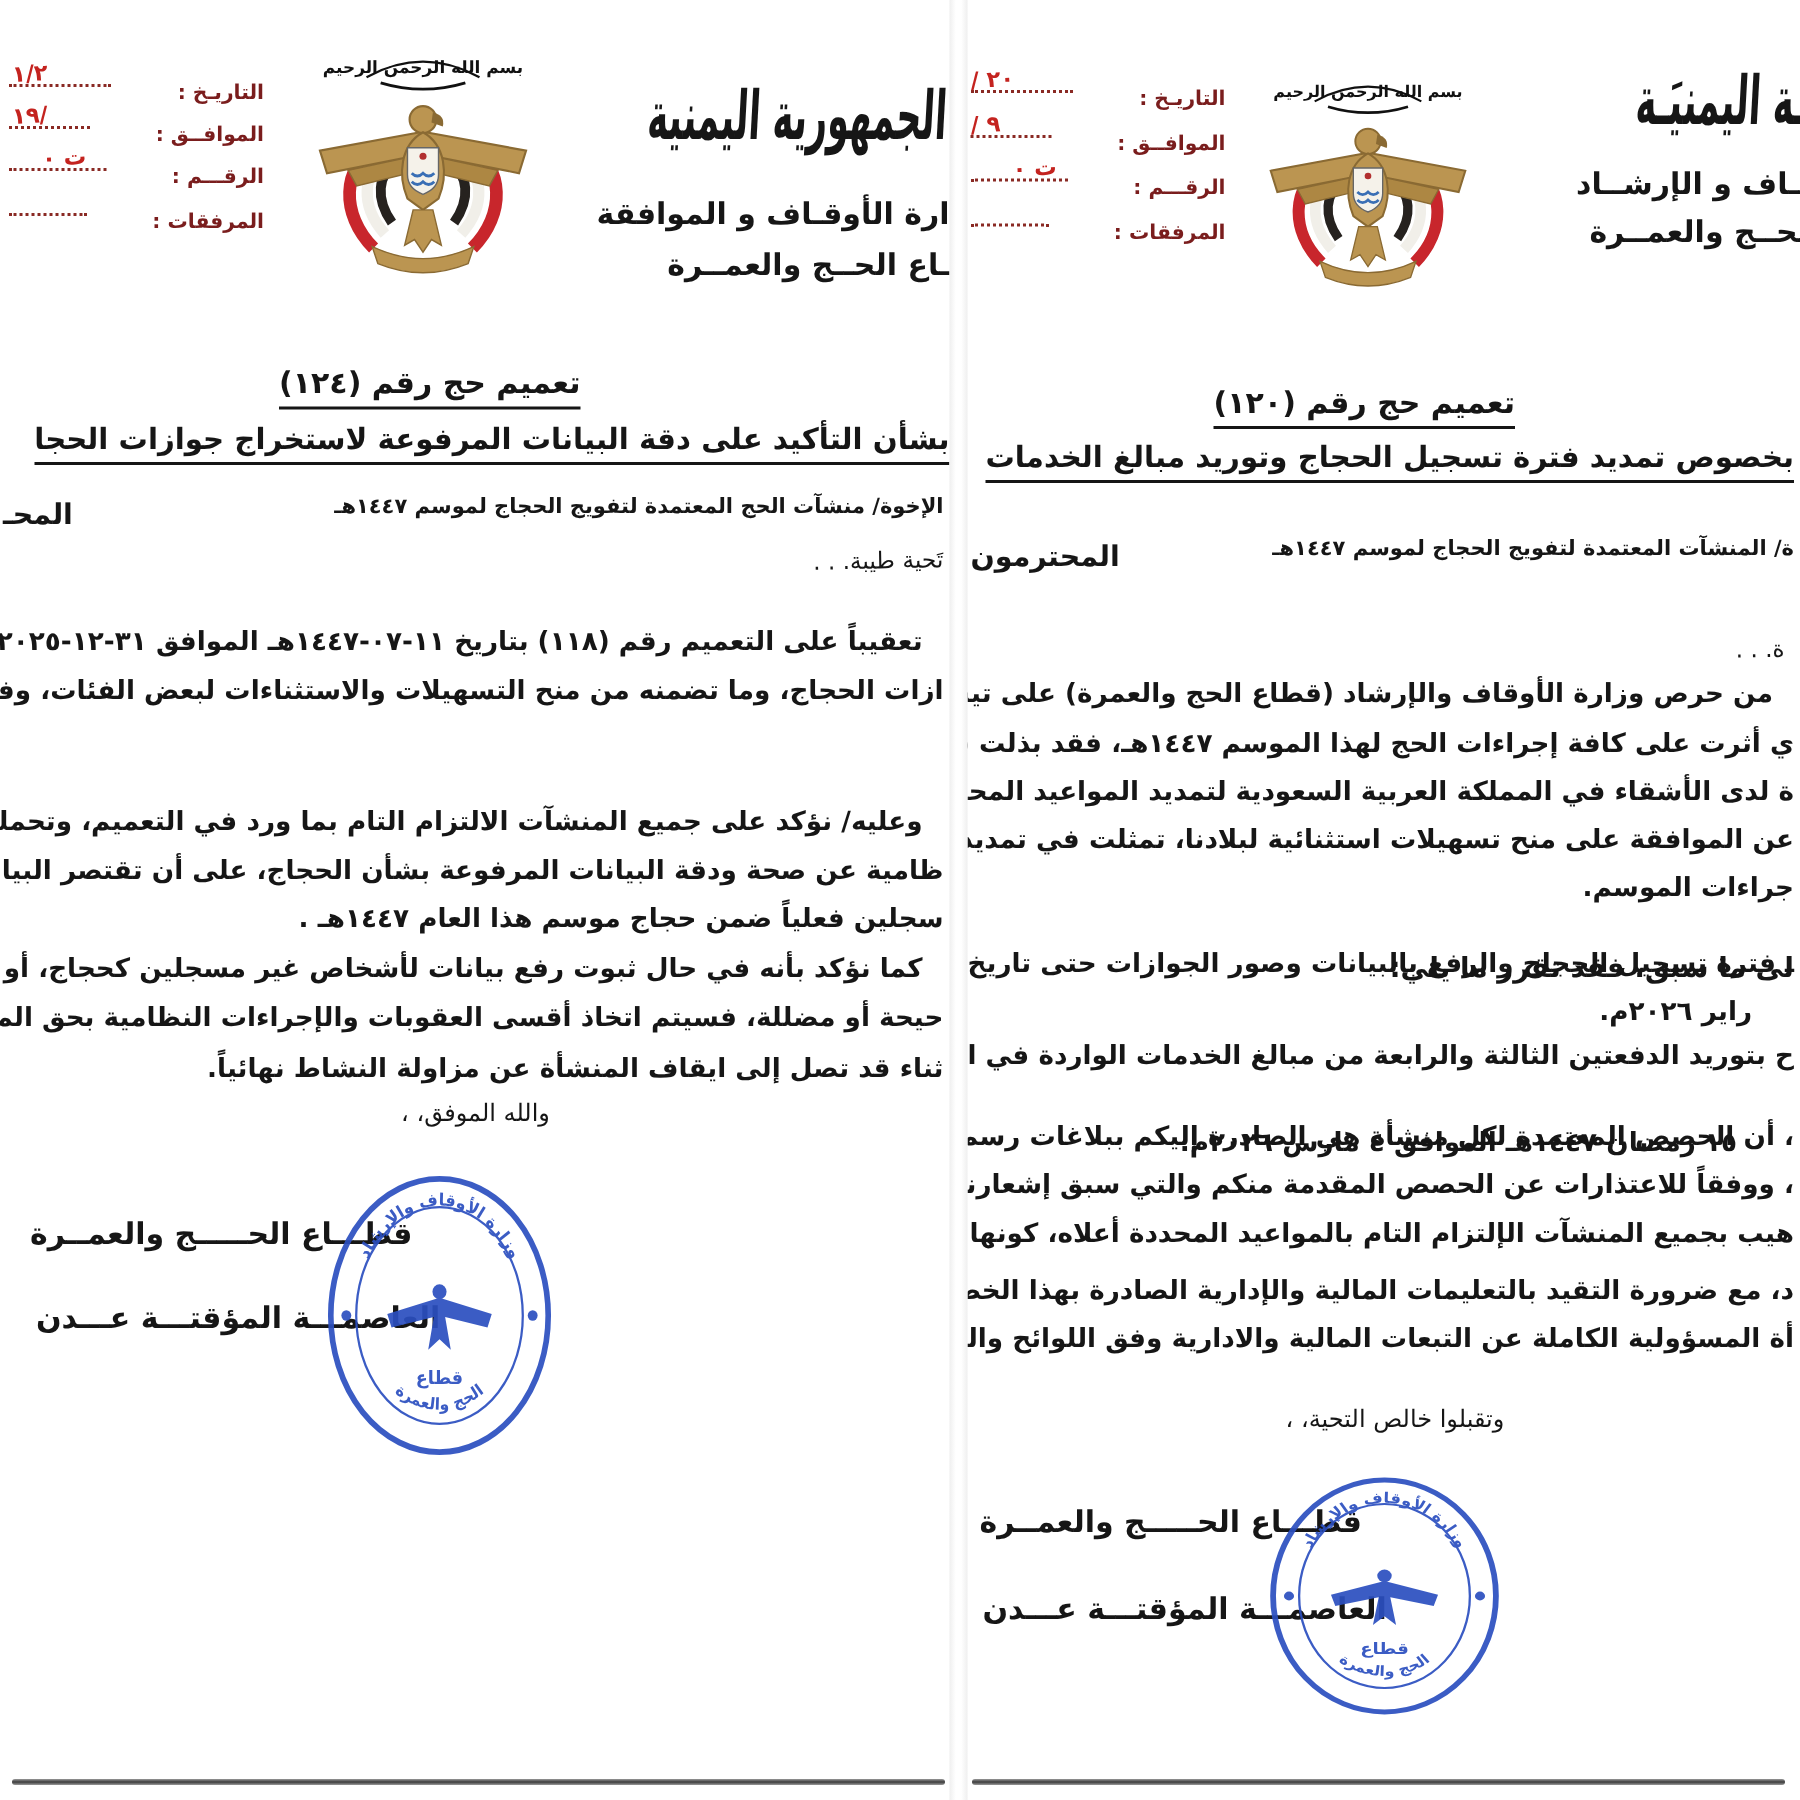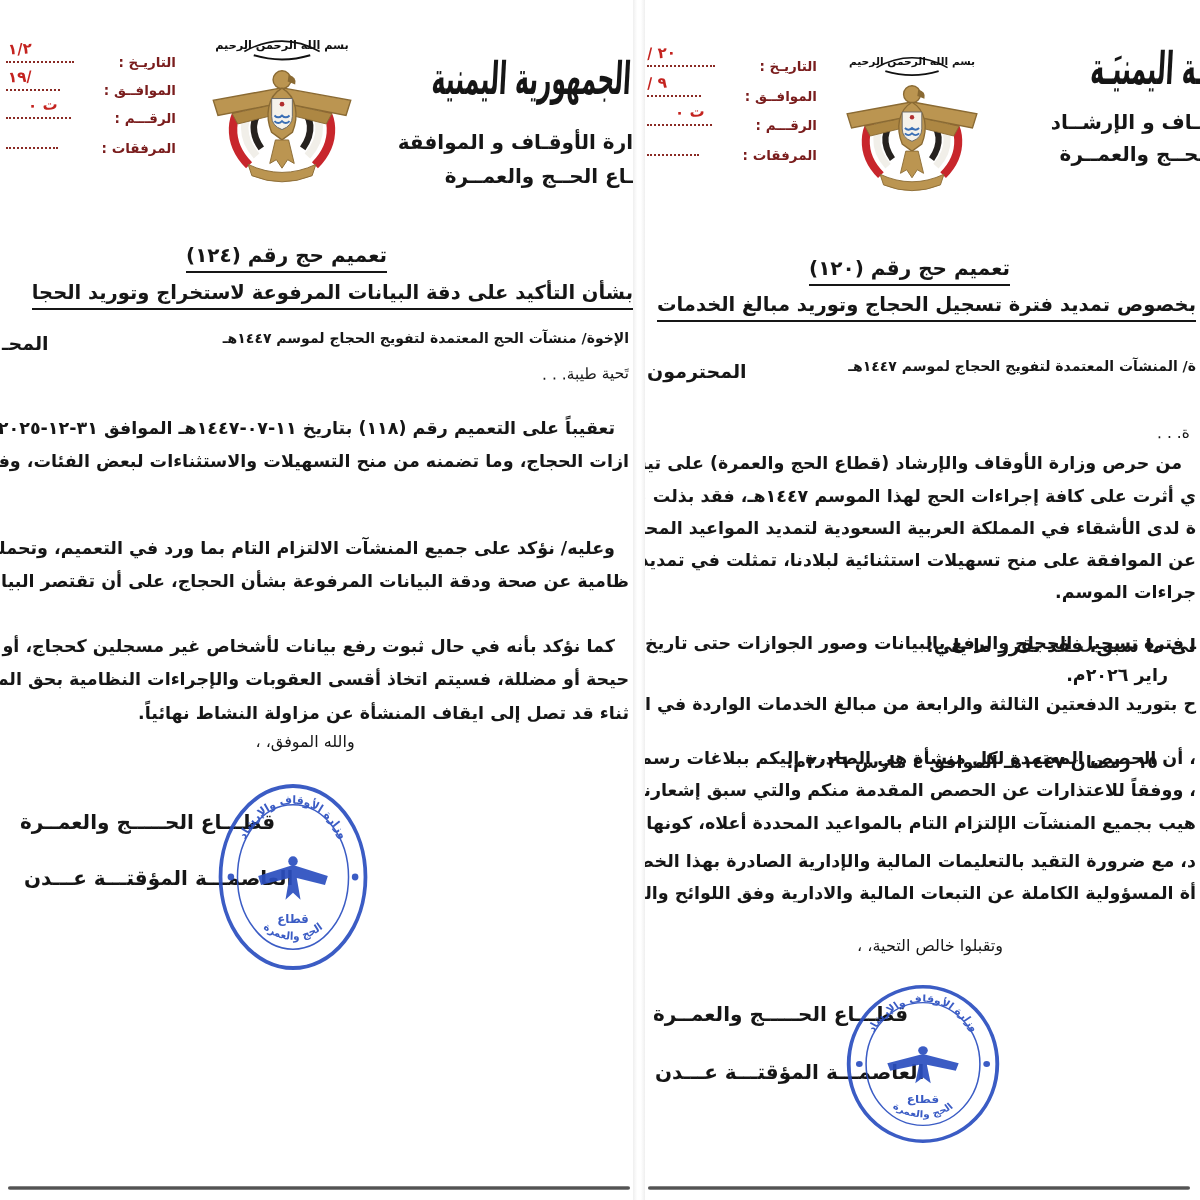--- a/index.html
+++ b/index.html
@@ -16,21 +16,21 @@
   .page-title{left:0;text-align:center;font-size:20px;}
   .page-title span{border-bottom:2px solid #161616;padding-bottom:4px;}
   .subject{font-size:19.5px;border-bottom:2px solid #161616;padding-bottom:4px;}
   .addressee{font-size:14px;}
   .honorific{font-size:19px;left:2px;right:auto;}
   .greeting{font-weight:normal;font-size:15.5px;transform:rotate(-1deg);}
   .closing{font-weight:normal;font-size:16px;text-align:center;white-space:nowrap;}
   .decision-heading{font-size:18.5px;margin-top:28px;}
   .sig{font-size:20px;left:0;right:auto;letter-spacing:0.5px;}
   
-  .meta{position:absolute;display:flex;direction:rtl;align-items:center;width:170px;
+  .meta{position:absolute;display:flex;direction:rtl;align-items:flex-start;width:170px;
         color:#7a1d1d;font-weight:bold;font-size:13.5px;gap:40px;}
   .meta .lbl{white-space:nowrap;}
   .meta .dots{flex:1;border-bottom:2px dotted #8a2a24;margin:0 4px 3px 0;height:2px;}
   .meta .val{position:absolute;left:2px;top:-14px;color:#c4231f;font-size:15px;
              font-weight:bold;transform:rotate(-3deg);white-space:nowrap;}
   
   .republic{font-size:30px;transform:scale(0.78,1.5) skewX(-6deg);transform-origin:right top;
             right:0;top:0;position:absolute;white-space:nowrap;font-weight:bold;}
   .org-line{font-size:20px;right:0;letter-spacing:1px;}
   .emblem,.stamp{position:absolute;}
@@ -98,35 +98,36 @@
 
     <div style="position:absolute;top:52px;right:0;width:235px;height:150px;">
       <div class="republic">الجمهورية اليمنية</div>
     </div>
     <div class="line org-line" style="top:130px;">ارة الأوقـاف و الموافقة</div>
     <div class="line org-line" style="top:164px;">ـاع الحــج والعمــرة</div>
 
     <div class="line page-title" style="top:243px;right:60px;left:0;">
       <span>تعميم حج رقم (١٢٤)</span>
     </div>
-    <div class="line subject" style="top:281px;">بشأن التأكيد على دقة البيانات المرفوعة لاستخراج وتوريد الحجا</div>
+    <div class="line subject" style="top:281px;">بشأن التأكيد على دقة البيانات المرفوعة لاستخراج جوازات الحجا</div>
 
     <div class="line addressee" style="top:330px;right:4px;">الإخوة/ منشآت الحج المعتمدة لتفويج الحجاج لموسم ١٤٤٧هـ</div>
     <div class="line honorific" style="top:332px;">المحـ</div>
     <div class="line greeting" style="top:365px;right:4px;">تَحية طيبة. . .</div>
 
     <div class="line body-line indent" style="top:418px;">تعقيباً على التعميم رقم (١١٨) بتاريخ ١١-٠٧-١٤٤٧هـ الموافق ٣١-١٢-٢٠٢٥م بشأن تس</div>
     <div class="line body-line" style="top:451px;">ازات الحجاج، وما تضمنه من منح التسهيلات والاستثناءات لبعض الفئات، وفقاً للتنسيق</div>
     <div class="line body-line indent" style="top:538px;">وعليه/ نؤكد على جميع المنشآت الالتزام التام بما ورد في التعميم، وتحملها كامل</div>
     <div class="line body-line" style="top:571px;">ظامية عن صحة ودقة البيانات المرفوعة بشأن الحجاج، على أن تقتصر البيانات عل</div>
+    <div class="line body-line" style="top:603px;">سجلين فعلياً ضمن حجاج موسم هذا العام ١٤٤٧هـ .</div>
     <div class="line body-line indent" style="top:636px;">كما نؤكد بأنه في حال ثبوت رفع بيانات لأشخاص غير مسجلين كحجاج، أو تضمين م</div>
     <div class="line body-line" style="top:669px;">حيحة أو مضللة، فسيتم اتخاذ أقسى العقوبات والإجراءات النظامية بحق المنشأة المخالة</div>
     <div class="line body-line" style="top:703px;margin-left:48px;">ثناء قد تصل إلى ايقاف المنشأة عن مزاولة النشاط نهائياً.</div>
 
-    <div class="line closing" style="top:732px;left:220px;right:auto;width:170px;">والله الموفق، ،</div>
+    <div class="line closing" style="top:732px;left:232px;right:auto;width:170px;">والله الموفق، ،</div>
     <div class="line sig" style="top:810px;left:20px;">قطـــاع الحـــــج والعمــرة</div>
     <div class="line sig" style="top:866px;left:24px;">العاصمـــة المؤقتـــة عـــدن</div>
 
     <svg class="stamp" style="left:213px;top:778px;" width="160" height="198" viewBox="0 0 170 200" preserveAspectRatio="none">
       <ellipse cx="85" cy="100" rx="77" ry="92" fill="none" stroke="#2b4fc0" stroke-width="4"></ellipse>
       <ellipse cx="85" cy="100" rx="59" ry="73" fill="none" stroke="#2b4fc0" stroke-width="1.6"></ellipse>
       <path id="arcT-L" d="M 26,100 A 59,74 0 0 1 144,100" fill="none"></path>
       <text font-size="11.5" font-weight="bold" fill="#2b4fc0">
         <textPath href="#arcT-L" startOffset="50%" text-anchor="middle">وزارة الأوقاف والإرشاد</textPath>
       </text>

